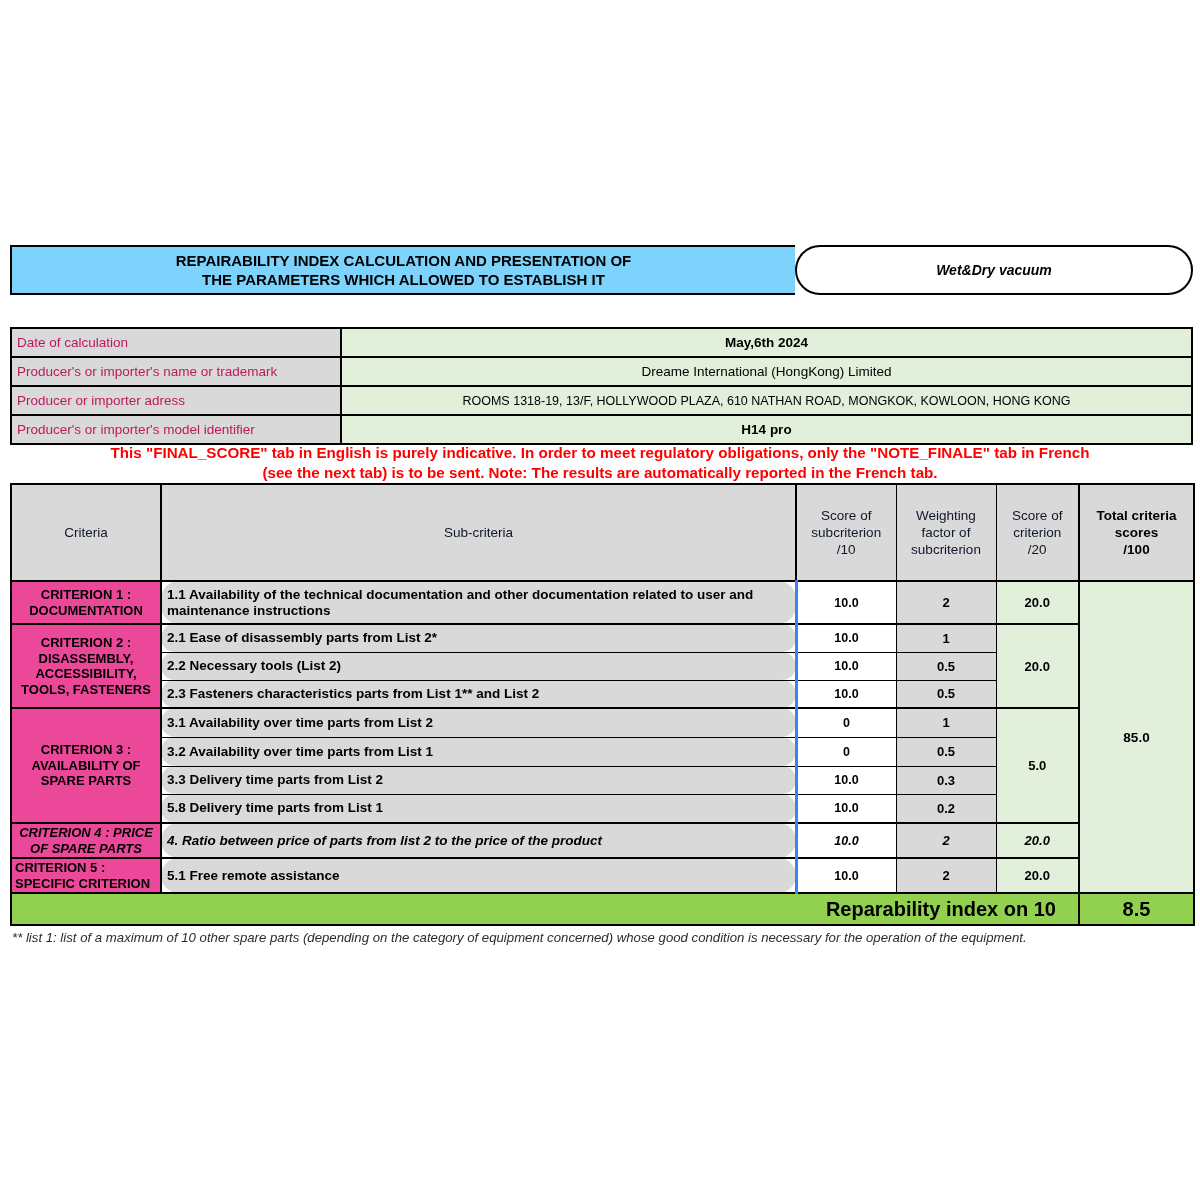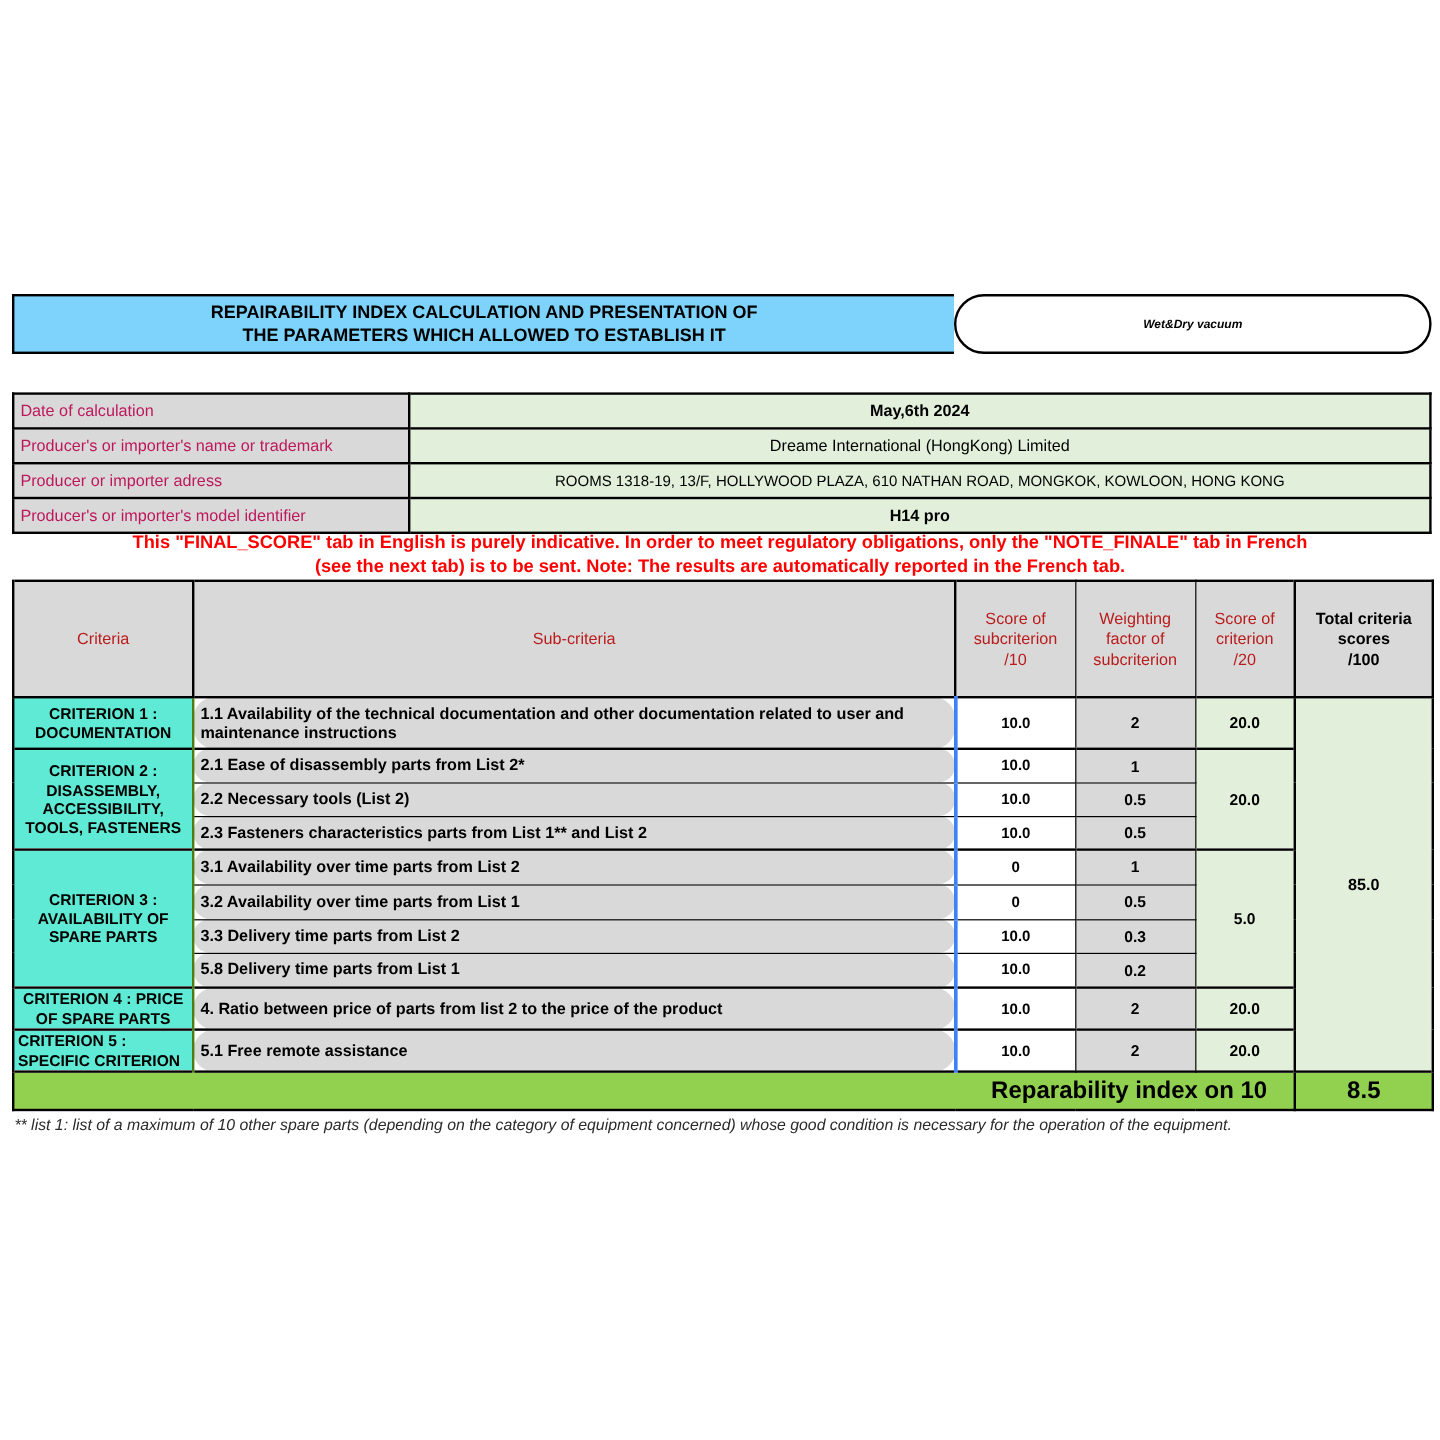--- a/index.html
+++ b/index.html
@@ -3,21 +3,21 @@
 <meta charset="utf-8">
 <style>
   html,body{margin:0;padding:0;background:#ffffff;}
   body{font-family:"Liberation Sans", sans-serif;color:#000;}
   .page{position:relative;width:1200px;height:1200px;background:#fff;overflow:hidden;}
 
   
   .titlebar{position:absolute;top:245px;left:10px;width:1183px;height:50px;display:flex;}
   .titlebar .tcell{border:2px solid #000;box-sizing:border-box;display:flex;flex-direction:column;align-items:center;justify-content:center;}
   .titlebar .tmain{width:785px;background:#7dd3fc;font-weight:bold;font-size:15px;line-height:19px;text-align:center;border-right:none;}
-  .titlebar .tprod{width:398px;background:#fff;font-weight:bold;font-style:italic;font-size:10px;border-radius:25px;}
+  .titlebar .tprod{width:398px;background:#fff;font-weight:bold;font-style:italic;font-size:14px;border-radius:25px;}
 
   
   .infotable{position:absolute;top:327px;left:10px;width:1183px;border-collapse:collapse;table-layout:fixed;}
   .infotable td{border:2px solid #000;height:29px;box-sizing:border-box;font-size:13.5px;overflow:hidden;white-space:nowrap;}
   .infotable td.ilabel{width:330px;background:#d9d9d9;padding-left:5px;color:#be185d;}
   .infotable td.ivalue{background:#e2efda;text-align:center;}
   .infotable tr.bold td.ivalue{font-weight:bold;}
   .infotable tr.small td.ivalue{font-size:12.5px;}
 
   
@@ -25,26 +25,26 @@
 
   
   .scoretable{position:absolute;top:483px;left:10px;width:1183px;border-collapse:collapse;table-layout:fixed;border:2px solid #000;}
   .scoretable th,.scoretable td{border:1px solid #000;box-sizing:border-box;overflow:hidden;}
   .scoretable col.c-crit{width:150px;}
   .scoretable col.c-sub{width:635px;}
   .scoretable col.c-ssub{width:100px;}
   .scoretable col.c-w{width:100px;}
   .scoretable col.c-scrit{width:83px;}
   .scoretable col.c-tot{width:115px;}
-  .scoretable th{background:#d9d9d9;font-weight:normal;color:#b91c1c;font-size:13.5px;line-height:17px;white-space:pre-line;text-align:center;vertical-align:middle;border-bottom:2px solid #000;}
+  .scoretable th{background:#d9d9d9;font-weight:normal;color:#0f172a;font-size:13.5px;line-height:17px;white-space:pre-line;text-align:center;vertical-align:middle;border-bottom:2px solid #000;}
   .scoretable th.h-total{font-weight:bold;color:#000;border-left:2px solid #000;}
   .scoretable th.h-crit{border-left:2px solid #000;border-right:2px solid #000;}
   .scoretable th.h-sub{border-right:2px solid #000;}
   .scoretable th.h-scrit{border-right:2px solid #000;}
-  .scoretable td.crit{background:#5eead4;font-weight:bold;font-size:13px;line-height:15.5px;text-align:center;vertical-align:middle;white-space:pre-line;border-left:2px solid #000;border-right:2px solid #4d7c0f;}
+  .scoretable td.crit{background:#ec4899;font-weight:bold;font-size:13px;line-height:15.5px;text-align:center;vertical-align:middle;white-space:pre-line;border-left:2px solid #000;border-right:2px solid #000000;}
   .scoretable td.crit.leftal{text-align:left;padding-left:3px;vertical-align:top;}
   .scoretable td.sub{background:#d9d9d9;font-weight:bold;font-size:13.5px;line-height:16px;padding-left:5px;vertical-align:middle;border-right:3px solid #3b82f6;border-radius:18px;}
   .scoretable td.score{background:#ffffff;font-weight:bold;font-size:12.5px;text-align:center;vertical-align:middle;}
   .scoretable td.weight{background:#d9d9d9;font-weight:bold;font-size:13px;text-align:center;vertical-align:middle;}
   .scoretable td.cscore{background:#e2efda;font-weight:bold;font-size:13px;text-align:center;vertical-align:middle;border-right:2px solid #000;}
   .scoretable td.total{background:#e2efda;font-weight:bold;font-size:13.5px;text-align:center;vertical-align:middle;border-right:2px solid #000;}
   .scoretable tr.group-start td{border-top:2px solid #000;}
   .scoretable td.finalcell{background:#92d050;border-top:2px solid #000;border-bottom:2px solid #000;}
   .scoretable td.finallabel{text-align:right;padding-right:22px;font-weight:bold;font-size:20px;border-right:2px solid #000;border-left:2px solid #000;}
   .scoretable td.finalscore{text-align:center;font-weight:bold;font-size:20px;border-right:2px solid #000;}
@@ -169,21 +169,21 @@
       <td class="sub">3.3 Delivery time parts from List 2</td>
       <td class="score">10.0</td>
       <td class="weight">0.3</td>
     </tr>
     <tr style="height:29px;">
       <td class="sub">5.8 Delivery time parts from List 1</td>
       <td class="score">10.0</td>
       <td class="weight">0.2</td>
     </tr>
 
-    <tr style="height:32px;" class="group-start">
+    <tr style="height:32px;font-style:italic;" class="group-start">
       <td class="crit">CRITERION 4 : PRICE
 OF SPARE PARTS</td>
       <td class="sub">4. Ratio between price of parts from list 2 to the price of the product</td>
       <td class="score">10.0</td>
       <td class="weight">2</td>
       <td class="cscore">20.0</td>
     </tr>
 
     <tr style="height:33px;" class="group-start">
       <td class="crit leftal">CRITERION 5 :

